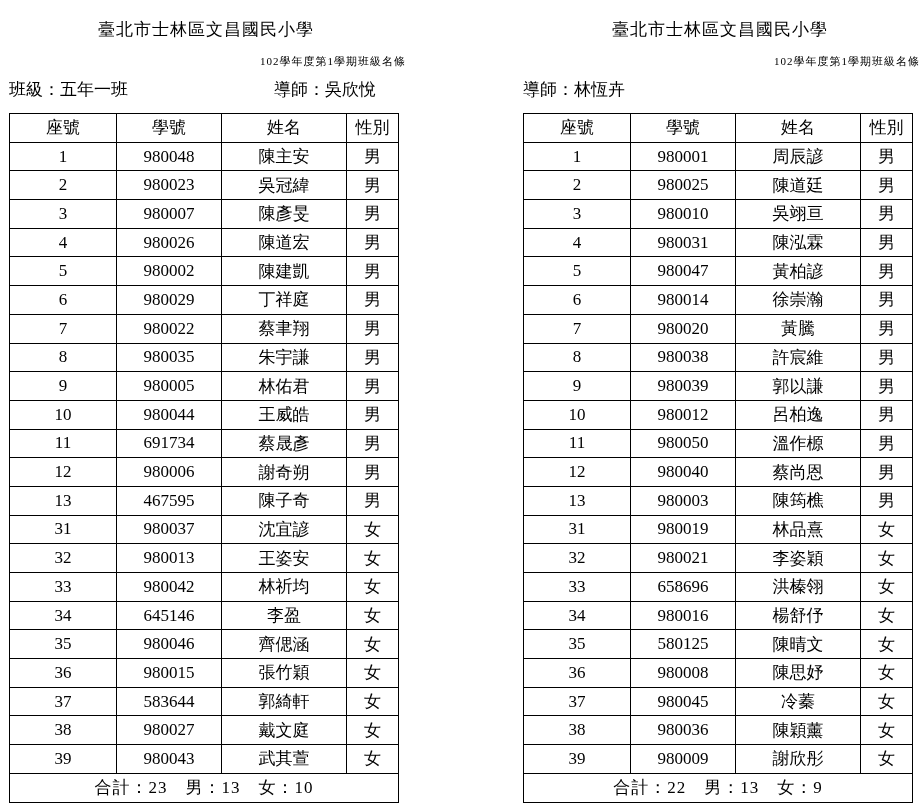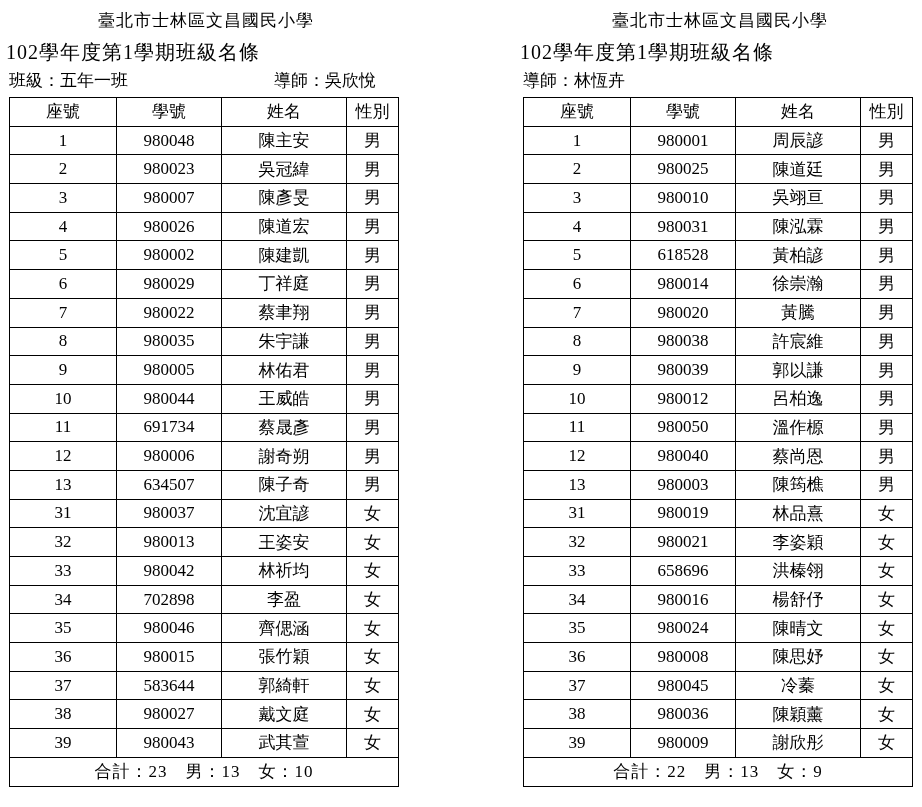--- a/index.html
+++ b/index.html
@@ -3,40 +3,40 @@
 <meta charset="utf-8">
 <style>
   * { margin: 0; padding: 0; box-sizing: border-box; }
   html, body { background: #ffffff; }
   body {
     width: 922px; height: 807px;
     position: relative;
     font-family: "Liberation Serif", "DejaVu Serif", serif;
     color: #000000;
   }
-  .panel { position: absolute; top: 7px; width: 400px; }
+  .panel { position: absolute; top: 16px; width: 400px; }
   .panel.left  { left: 6px; }
   .panel.right { left: 520px; }
   .school-title {
     margin-top: 4px; text-align: center;
     font-size: 17px; line-height: 20px; letter-spacing: 1px;
   }
   .doc-title {
-    margin-top: 11px; text-align: left;
-    font-size: 20px; line-height: 20px; letter-spacing: 1px;
+    margin-top: 11px; text-align: right;
+    font-size: 11px; line-height: 20px; letter-spacing: 1px;
   }
   .info-row {
     margin-top: 9px; padding-left: 3px;
     display: flex; align-items: flex-start;
     font-size: 17px; line-height: 20px;
   }
   .class-label { width: 265px; }
   .teacher-label { }
   table.roster {
-    margin-top: 6px; margin-left: 3px;
+    margin-top: 13px; margin-left: 3px;
     border-collapse: collapse;
     table-layout: fixed; width: 389px;
   }
   table.roster col.c-seat   { width: 107px; }
   table.roster col.c-sid    { width: 105px; }
   table.roster col.c-name   { width: 125px; }
   table.roster col.c-gender { width: 52px; }
   table.roster th, table.roster td {
     border: 1px solid #000000;
     height: 28.7px;
@@ -139,21 +139,21 @@
           <td>男</td>
         </tr>
         <tr>
           <td>12</td>
           <td>980006</td>
           <td>謝奇朔</td>
           <td>男</td>
         </tr>
         <tr>
           <td>13</td>
-          <td>634507</td>
+          <td>467595</td>
           <td>陳子奇</td>
           <td>男</td>
         </tr>
         <tr>
           <td>31</td>
           <td>980037</td>
           <td>沈宜諺</td>
           <td>女</td>
         </tr>
         <tr>
@@ -163,21 +163,21 @@
           <td>女</td>
         </tr>
         <tr>
           <td>33</td>
           <td>980042</td>
           <td>林祈均</td>
           <td>女</td>
         </tr>
         <tr>
           <td>34</td>
-          <td>702898</td>
+          <td>645146</td>
           <td>李盈</td>
           <td>女</td>
         </tr>
         <tr>
           <td>35</td>
           <td>980046</td>
           <td>齊偲涵</td>
           <td>女</td>
         </tr>
         <tr>
@@ -254,21 +254,21 @@
           <td>男</td>
         </tr>
         <tr>
           <td>4</td>
           <td>980031</td>
           <td>陳泓霖</td>
           <td>男</td>
         </tr>
         <tr>
           <td>5</td>
-          <td>618528</td>
+          <td>980047</td>
           <td>黃柏諺</td>
           <td>男</td>
         </tr>
         <tr>
           <td>6</td>
           <td>980014</td>
           <td>徐崇瀚</td>
           <td>男</td>
         </tr>
         <tr>
@@ -332,21 +332,21 @@
           <td>女</td>
         </tr>
         <tr>
           <td>34</td>
           <td>980016</td>
           <td>楊舒伃</td>
           <td>女</td>
         </tr>
         <tr>
           <td>35</td>
-          <td>980024</td>
+          <td>580125</td>
           <td>陳晴文</td>
           <td>女</td>
         </tr>
         <tr>
           <td>36</td>
           <td>980008</td>
           <td>陳思妤</td>
           <td>女</td>
         </tr>
         <tr>

